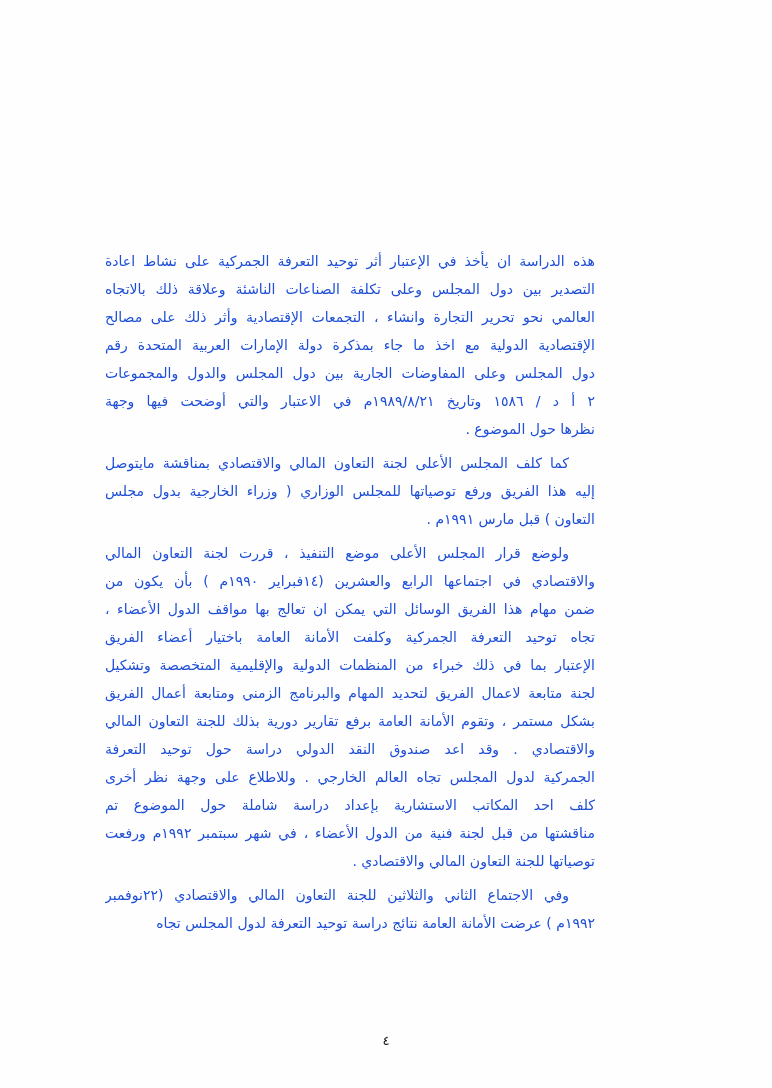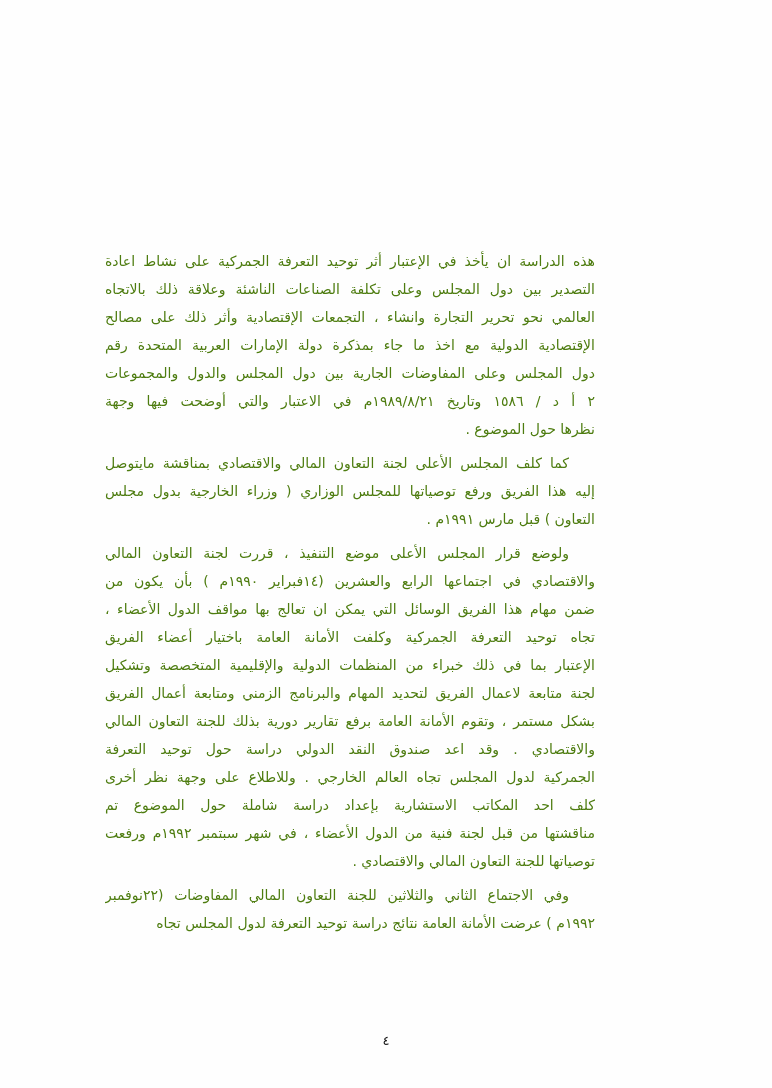--- a/index.html
+++ b/index.html
@@ -15,21 +15,21 @@
     background: #fefefe;
     overflow: hidden;
     font-family: "DejaVu Sans", sans-serif;
   }
   .text-block {
     position: absolute;
     top: 247px;
     left: 105px;
     width: 490px;
     direction: rtl;
-    color: #4d7c0f;
+    color: #1d4ed8;
     font-size: 14px;
   }
   .para {
     margin: 0 0 6px 0;
   }
   .line {
     height: 28px;
     line-height: 28px;
     text-align: justify;
     text-align-last: justify;
@@ -82,18 +82,18 @@
         <div class="line">الإعتبار بما في ذلك خبراء من المنظمات الدولية والإقليمية المتخصصة وتشكيل</div>
         <div class="line">لجنة متابعة لاعمال الفريق لتحديد المهام والبرنامج الزمني ومتابعة أعمال الفريق</div>
         <div class="line">بشكل مستمر ، وتقوم الأمانة العامة برفع تقارير دورية بذلك للجنة التعاون المالي</div>
         <div class="line">والاقتصادي . وقد اعد صندوق النقد الدولي دراسة حول توحيد التعرفة</div>
         <div class="line">الجمركية لدول المجلس تجاه العالم الخارجي . وللاطلاع على وجهة نظر أخرى</div>
         <div class="line"><span class="u-word">كلف</span> احد المكاتب الاستشارية بإعداد دراسة شاملة حول الموضوع تم</div>
         <div class="line">مناقشتها من قبل لجنة فنية من الدول الأعضاء ، في شهر سبتمبر ١٩٩٢م ورفعت</div>
         <div class="line last">توصياتها للجنة التعاون المالي والاقتصادي .</div>
       </div>
       <div class="para">
-        <div class="line indent">وفي الاجتماع الثاني والثلاثين للجنة التعاون المالي المفاوضات (٢٢نوفمبر</div>
+        <div class="line indent">وفي الاجتماع الثاني والثلاثين للجنة التعاون المالي والاقتصادي (٢٢نوفمبر</div>
         <div class="line last">١٩٩٢م ) عرضت الأمانة العامة نتائج دراسة توحيد التعرفة لدول المجلس تجاه</div>
       </div>
     </div>
   <div class="page-number">٤</div>
 </div>
 
 </body></html>

